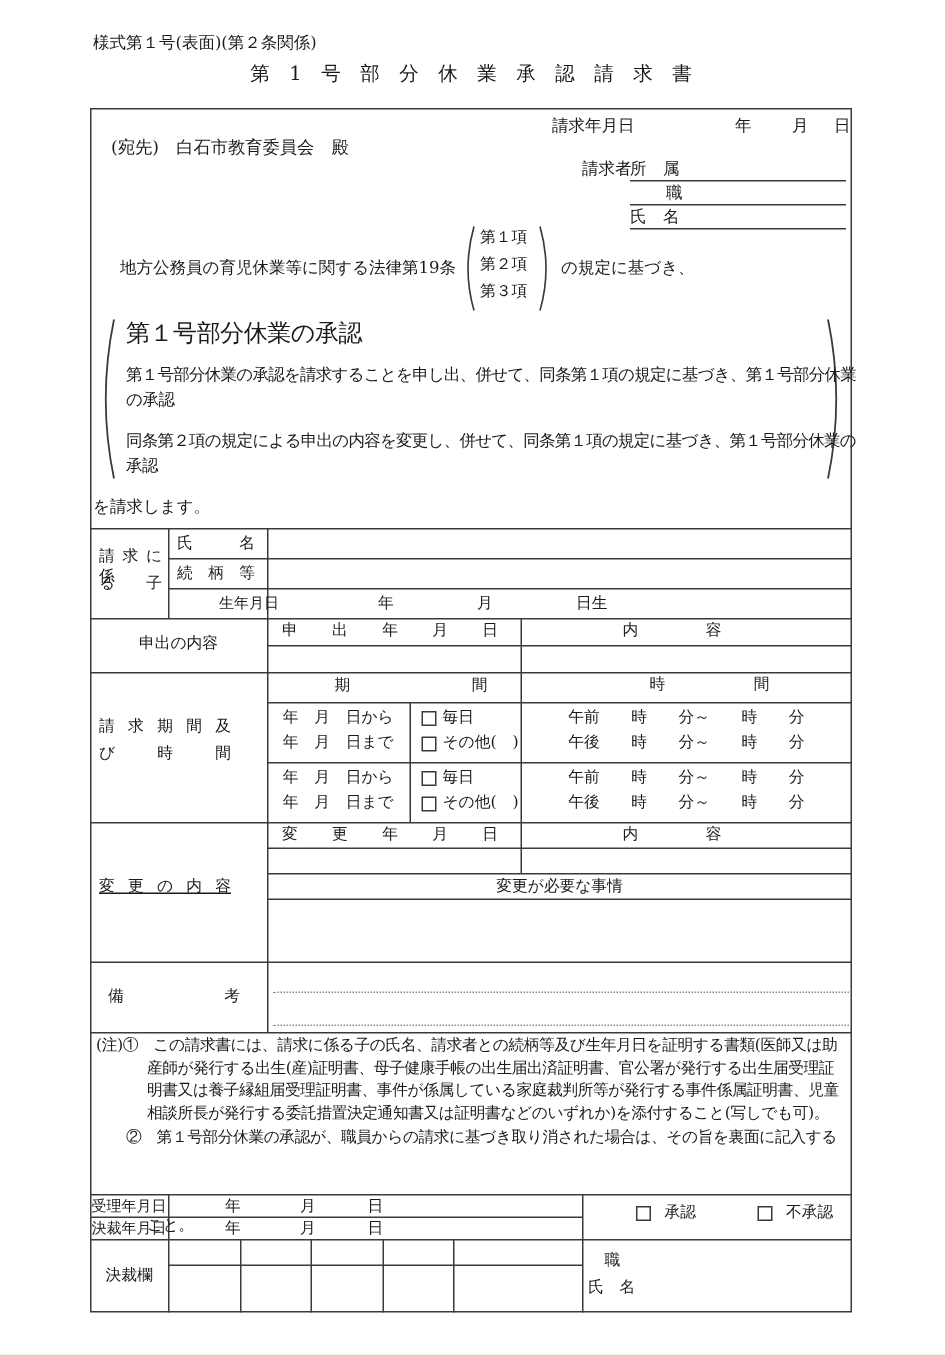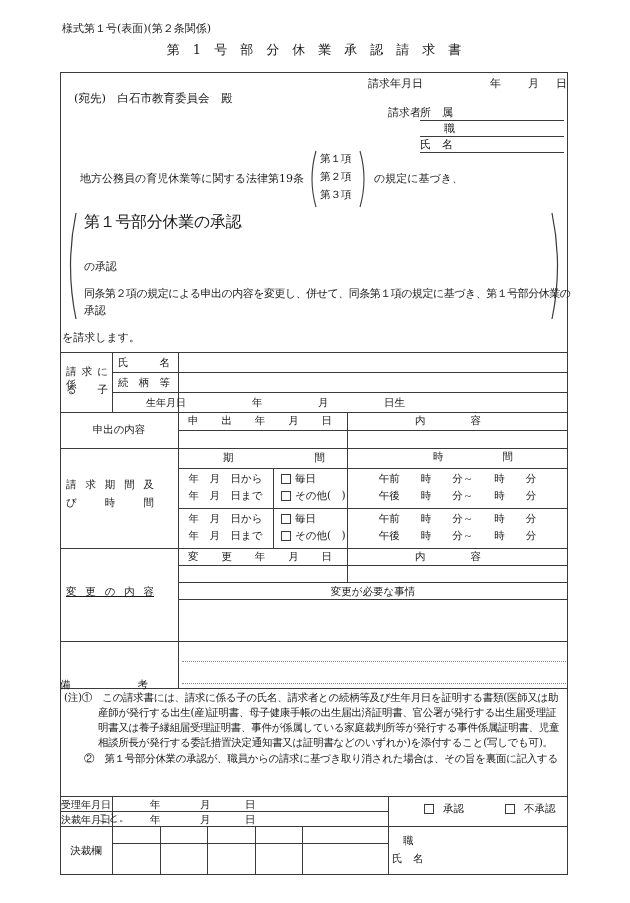--- a/index.html
+++ b/index.html
@@ -53,20 +53,21 @@
     </svg>
   <div class="t" style="left:374px;top:172px;font-size:11px;">の規定に基づき、</div>
 
   <svg style="left:62px;top:210px;" width="16" height="112">
       <path d="M14,3 Q3,56 14,109" fill="none" stroke="#3a3a3a" stroke-width="1.2"></path>
     </svg>
   <svg style="left:550px;top:210px;" width="16" height="112">
       <path d="M2,3 Q13,56 2,109" fill="none" stroke="#3a3a3a" stroke-width="1.2"></path>
     </svg>
   <div class="t" style="left:84px;top:215px;font-size:16px;letter-spacing:-0.3px;">第１号部分休業の承認</div>
+  <div class="t" style="left:84px;top:243px;font-size:11px;letter-spacing:-0.5px;">第１号部分休業の承認を請求することを申し出、併せて、同条第１項の規定に基づき、第１号部分休業</div>
   <div class="t" style="left:84px;top:260px;font-size:11px;letter-spacing:-0.3px;">の承認</div>
   <div class="t" style="left:84px;top:287px;font-size:11px;letter-spacing:-0.5px;">同条第２項の規定による申出の内容を変更し、併せて、同条第１項の規定に基づき、第１号部分休業の</div>
   <div class="t" style="left:84px;top:304px;font-size:11px;letter-spacing:-0.3px;">承認</div>
   <div class="t" style="left:62px;top:331px;font-size:11px;">を請求します。</div>
 
   <i class="hl" style="left:60px;top:352px;width:508px;"></i>
   <i class="hl" style="left:112px;top:372px;width:456px;"></i>
   <i class="hl" style="left:112px;top:392px;width:456px;"></i>
   <i class="hl" style="left:60px;top:412px;width:508px;"></i>
   <i class="hl" style="left:178px;top:430px;width:390px;"></i>
@@ -138,21 +139,21 @@
   <div class="t c" style="left:347px;top:529px;width:221px;">午後　　時　　分～　　時　　分</div>
 
   <div class="t j" style="left:66px;top:585px;width:88px;text-decoration:underline;">変更の内容</div>
   <div class="t j" style="left:188px;top:550px;width:144px;">変更年月日</div>
   <div class="t j" style="left:415px;top:550px;width:66px;">内容</div>
   <div class="t" style="left:182px;top:568px;width:160px;height:12px;"></div>
   <div class="t" style="left:351px;top:568px;width:210px;height:12px;"></div>
   <div class="t c" style="left:178px;top:585px;width:390px;">変更が必要な事情</div>
   <div class="t" style="left:182px;top:605px;width:382px;height:30px;"></div>
 
-  <div class="t j" style="left:60px;top:658px;width:88px;margin-top:20px;">備考</div>
+  <div class="t j" style="left:72px;top:658px;width:88px;">備考</div>
 
   <div class="t" style="left:64px;top:691px;font-size:10.5px;letter-spacing:-0.3px;">(注)①　この請求書には、請求に係る子の氏名、請求者との続柄等及び生年月日を証明する書類(医師又は助</div>
   <div class="t" style="left:98px;top:706px;font-size:10.5px;letter-spacing:-0.3px;">産師が発行する出生(産)証明書、母子健康手帳の出生届出済証明書、官公署が発行する出生届受理証</div>
   <div class="t" style="left:98px;top:721px;font-size:10.5px;letter-spacing:-0.3px;">明書又は養子縁組届受理証明書、事件が係属している家庭裁判所等が発行する事件係属証明書、児童</div>
   <div class="t" style="left:98px;top:736px;font-size:10.5px;letter-spacing:-0.3px;">相談所長が発行する委託措置決定通知書又は証明書などのいずれか)を添付すること(写しでも可)。</div>
   <div class="t" style="left:84px;top:752px;font-size:10.5px;letter-spacing:-0.3px;">②　第１号部分休業の承認が、職員からの請求に基づき取り消された場合は、その旨を裏面に記入する</div>
   <div class="t" style="left:98px;top:811px;font-size:10.5px;letter-spacing:-0.3px;">こと。</div>
 
   <div class="t c" style="left:60px;top:798px;width:52px;font-size:10px;">受理年月日</div>
   <div class="t c" style="left:60px;top:813px;width:52px;font-size:10px;">決裁年月日</div>

